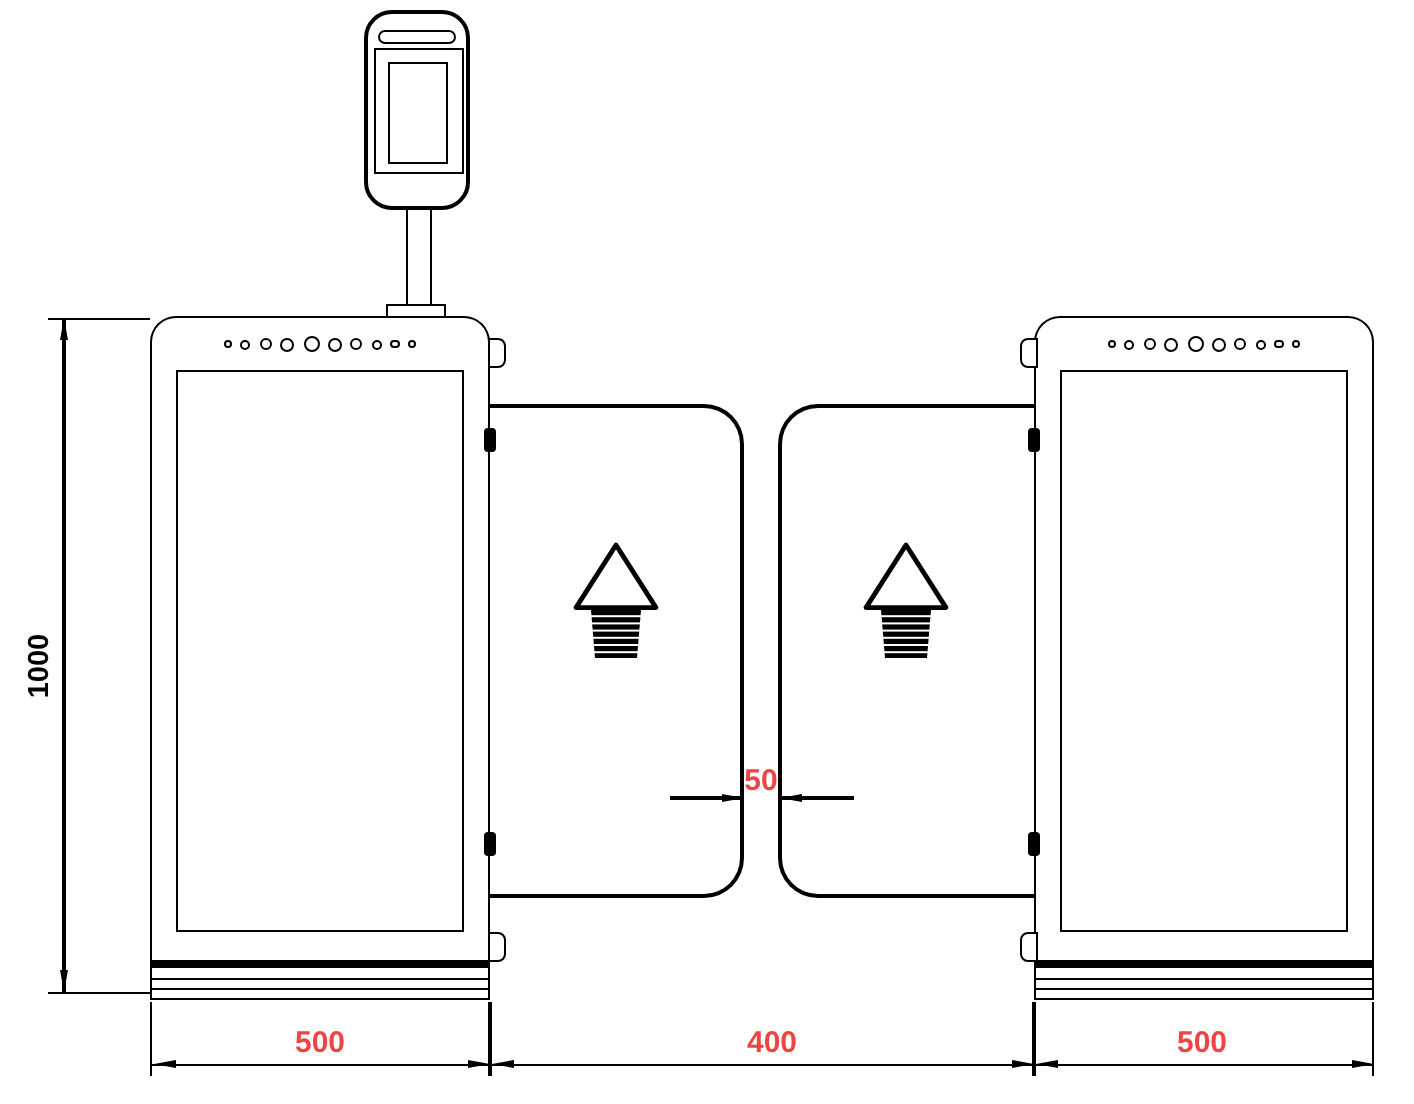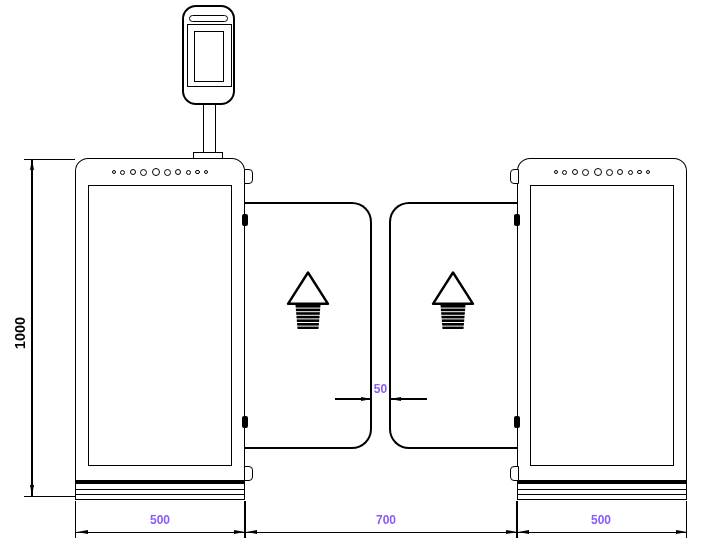--- a/index.html
+++ b/index.html
@@ -25,21 +25,21 @@
           border-radius:20px 0 0 20px;}
   .dir-arrow{position:absolute;z-index:2;}
   
   .dev-body{position:absolute;box-sizing:border-box;border:2.4px solid #000;border-radius:14px;background:#fff;z-index:3;}
   .dev-slot{position:absolute;box-sizing:border-box;border:1.4px solid #000;border-radius:3.5px;background:#fff;z-index:4;}
   .dev-scr{position:absolute;box-sizing:border-box;border:1.5px solid #000;background:#fff;z-index:4;}
   .pole{position:absolute;box-sizing:border-box;border-left:1.7px solid #000;border-right:1.7px solid #000;background:#fff;z-index:2;}
   .plate{position:absolute;box-sizing:border-box;border:1.5px solid #000;background:#fff;z-index:2;}
   
   .dim{z-index:6;}
-  .dim-label{position:absolute;font-size:12px;font-weight:700;letter-spacing:0;color:#8b5cf6;
+  .dim-label{position:absolute;font-size:15px;font-weight:700;letter-spacing:0;color:#ef4444;
              transform:translateX(-50%);white-space:nowrap;z-index:6;}
   .dim-label-v{position:absolute;font-size:14.5px;font-weight:700;color:#000;white-space:nowrap;
              transform:translate(-50%,-50%) rotate(-90deg);z-index:6;}
   .arr{position:absolute;width:0;height:0;z-index:6;}
   .arr-left{border-top:2.4px solid transparent;border-bottom:2.4px solid transparent;border-right:11px solid #000;}
   .arr-right{border-top:2.4px solid transparent;border-bottom:2.4px solid transparent;border-left:11px solid #000;}
   .arr-up{border-left:2.4px solid transparent;border-right:2.4px solid transparent;border-bottom:11px solid #000;}
   .arr-down{border-left:2.4px solid transparent;border-right:2.4px solid transparent;border-top:11px solid #000;}
 </style>
 </head>
@@ -156,16 +156,16 @@
   <div class="vline dim" style="left:516.4px;top:501px;height:37px;"></div>
   <div class="vline dim" style="left:686px;top:501px;height:37px;"></div>
   <div class="hline dim" style="left:76px;top:531.6px;width:611px;"></div>
   <div class="arr arr-left" style="left:76.5px;top:529.8px;"></div>
   <div class="arr arr-right" style="left:233.5px;top:529.8px;"></div>
   <div class="arr arr-left" style="left:245.5px;top:529.8px;"></div>
   <div class="arr arr-right" style="left:505.5px;top:529.8px;"></div>
   <div class="arr arr-left" style="left:517.5px;top:529.8px;"></div>
   <div class="arr arr-right" style="left:675.5px;top:529.8px;"></div>
   <div class="dim-label" style="left:160px;top:513px;">500</div>
-  <div class="dim-label" style="left:386px;top:513px;">700</div>
+  <div class="dim-label" style="left:386px;top:513px;">400</div>
   <div class="dim-label" style="left:601px;top:513px;">500</div>
 
 </div>
 
 </body></html>

